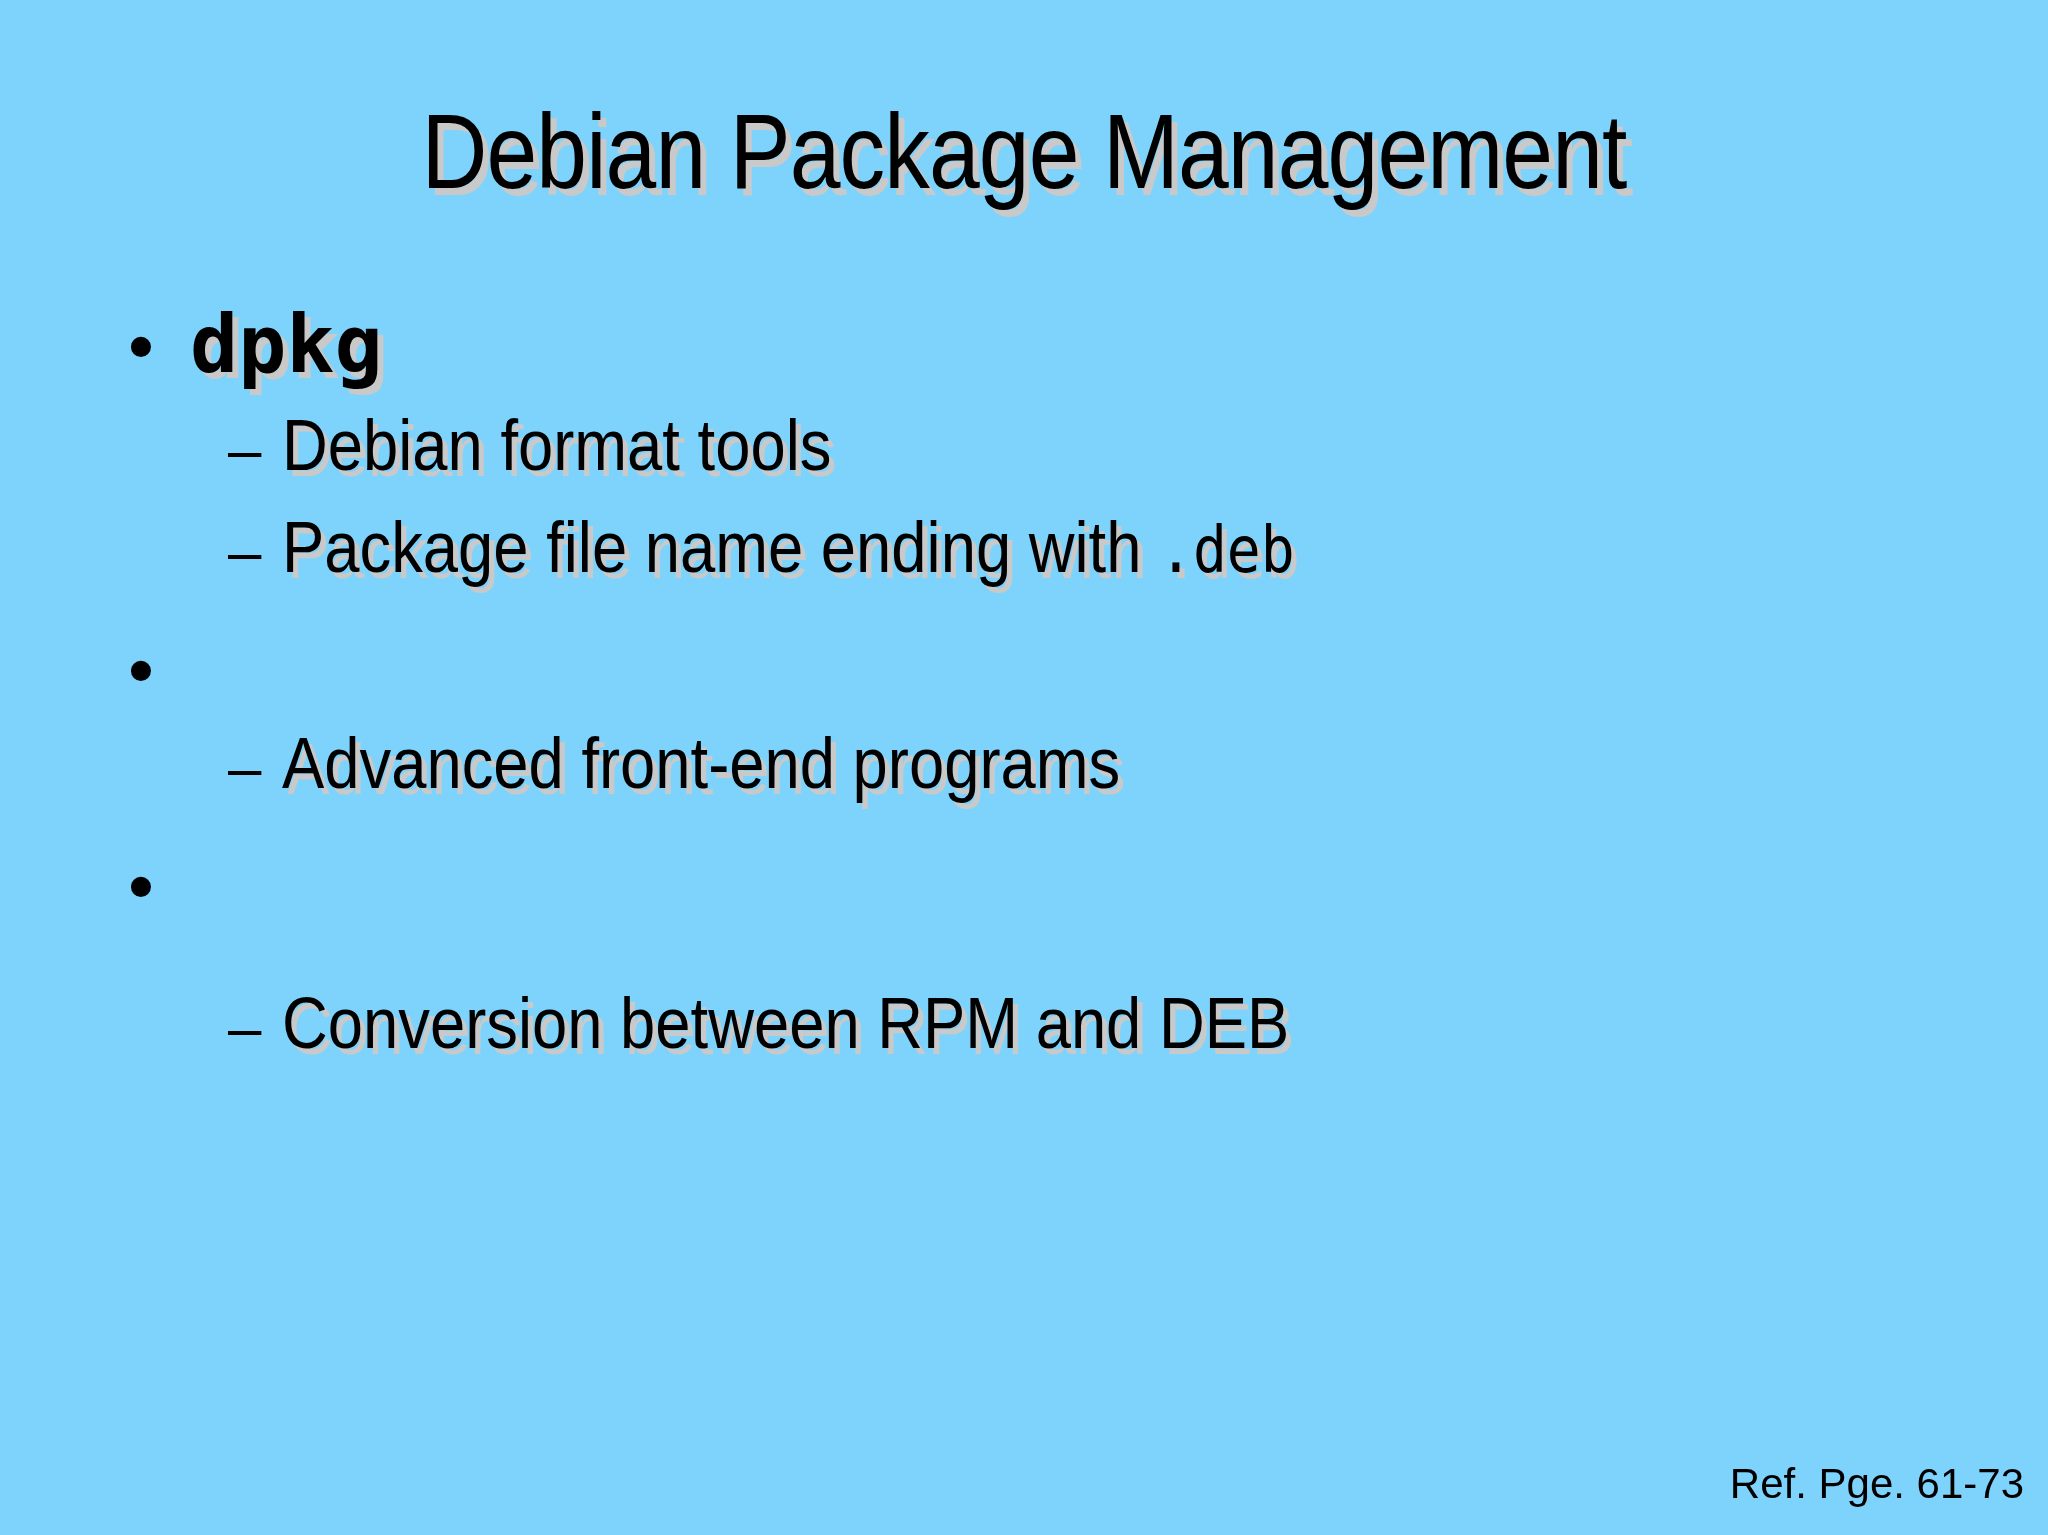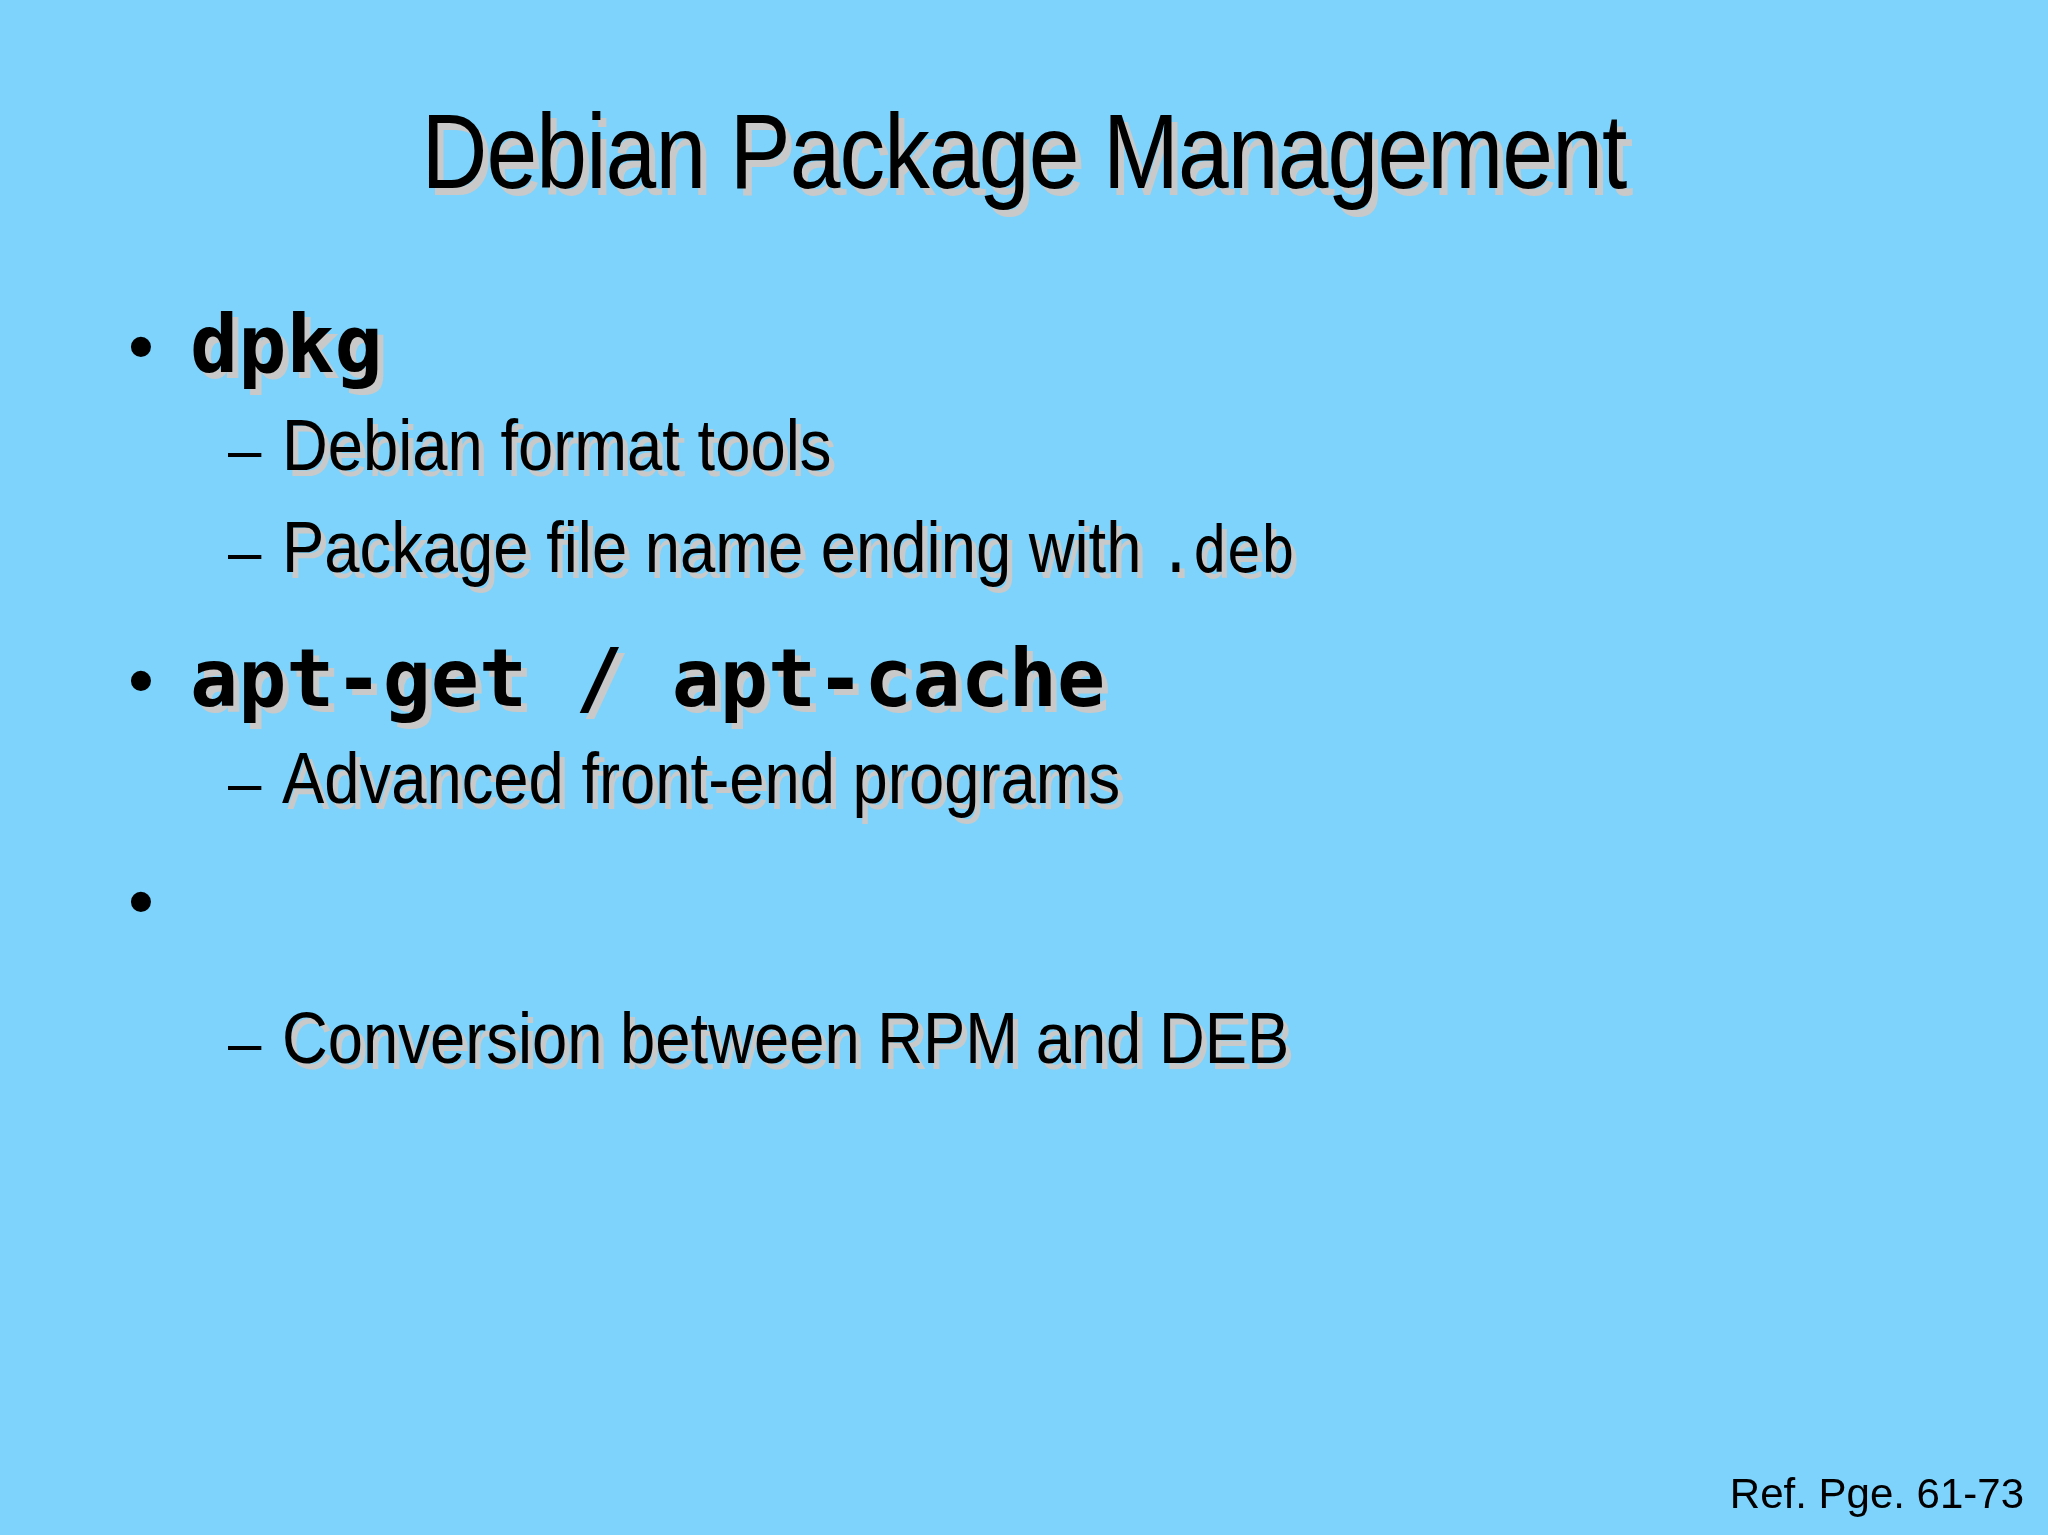--- a/index.html
+++ b/index.html
@@ -101,21 +101,21 @@
     font-size: 64px;
   }
 
   .spacer-sm { height: 26px; }
   .spacer-md { height: 44px; }
 
   
   .footer-ref {
     position: absolute;
     right: 24px;
-    bottom: 16px;
+    bottom: 26px;
     font-family: "Liberation Sans", sans-serif;
     font-size: 42px;
     line-height: 1.2;
     color: #000000;
     white-space: nowrap;
   }
 </style>
 </head>
 <body>
 
@@ -137,21 +137,20 @@
 
     <div class="lvl2">
       <span class="marker">–</span>
       <span class="text"><span>Package file name ending with </span><span class="mono">.deb</span></span>
     </div>
 
     <div class="spacer-sm"></div>
 
     <div class="lvl1">
       <span class="marker">•</span>
-      <span class="text">apt-get / apt-cache</span>
     </div>
 
     <div class="lvl2">
       <span class="marker">–</span>
       <span class="text">Advanced front-end programs</span>
     </div>
 
     <div class="spacer-sm"></div>
 
     <div class="lvl1">

